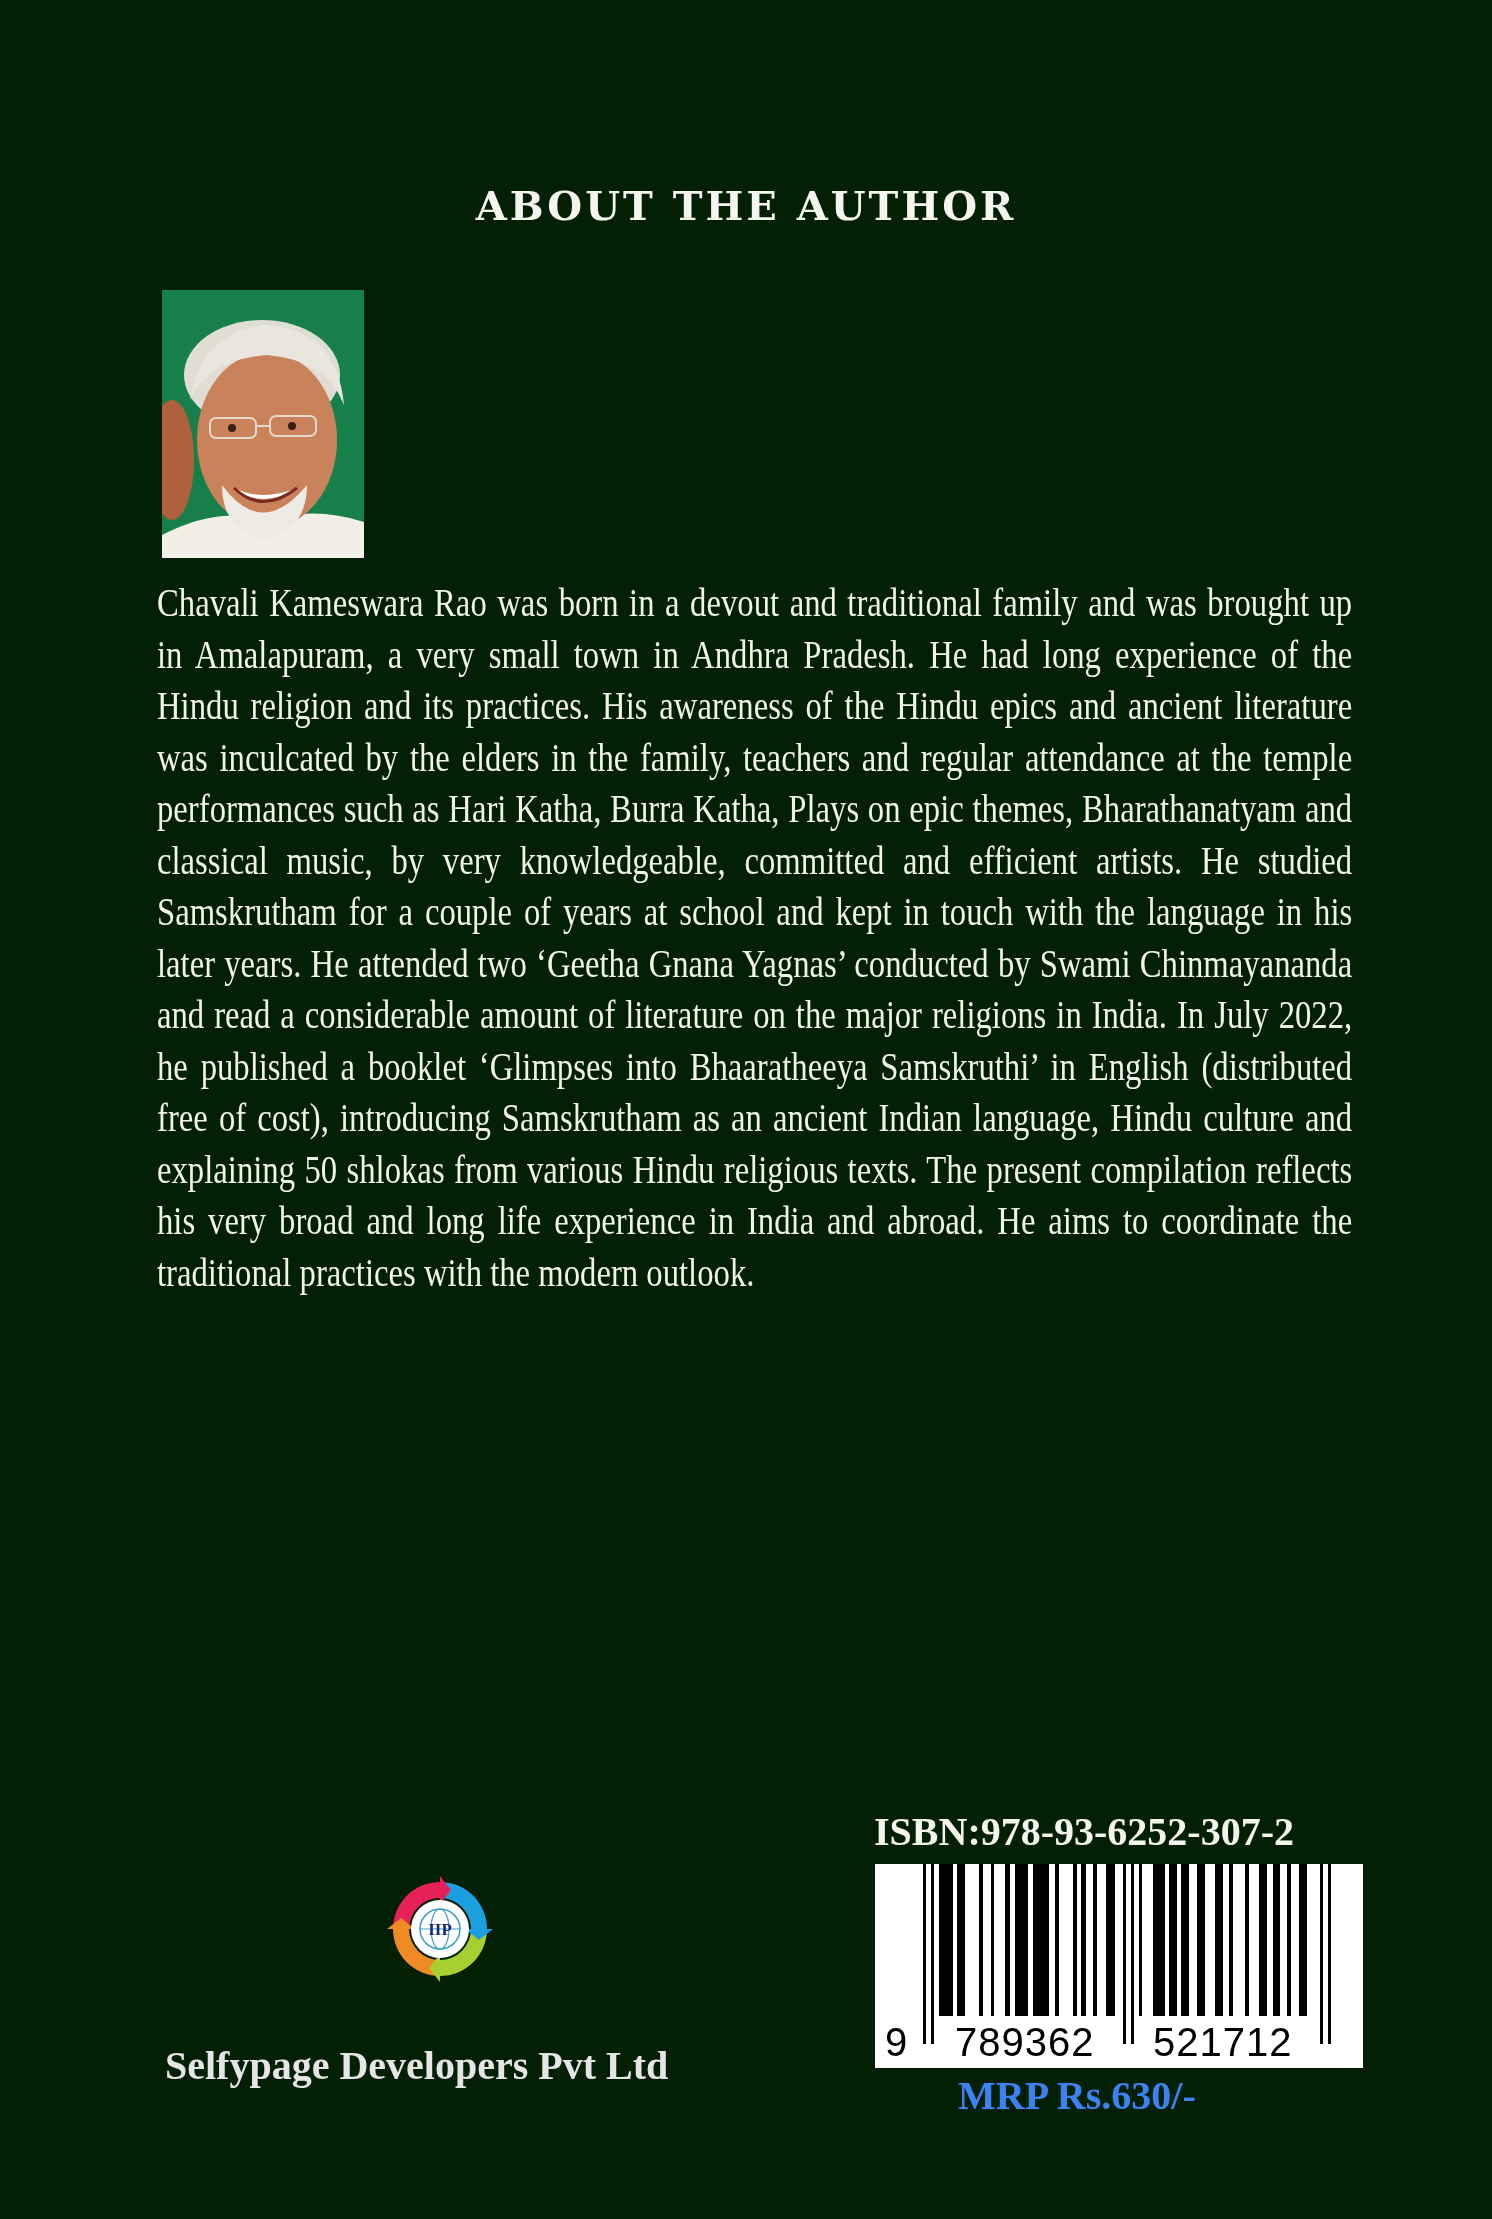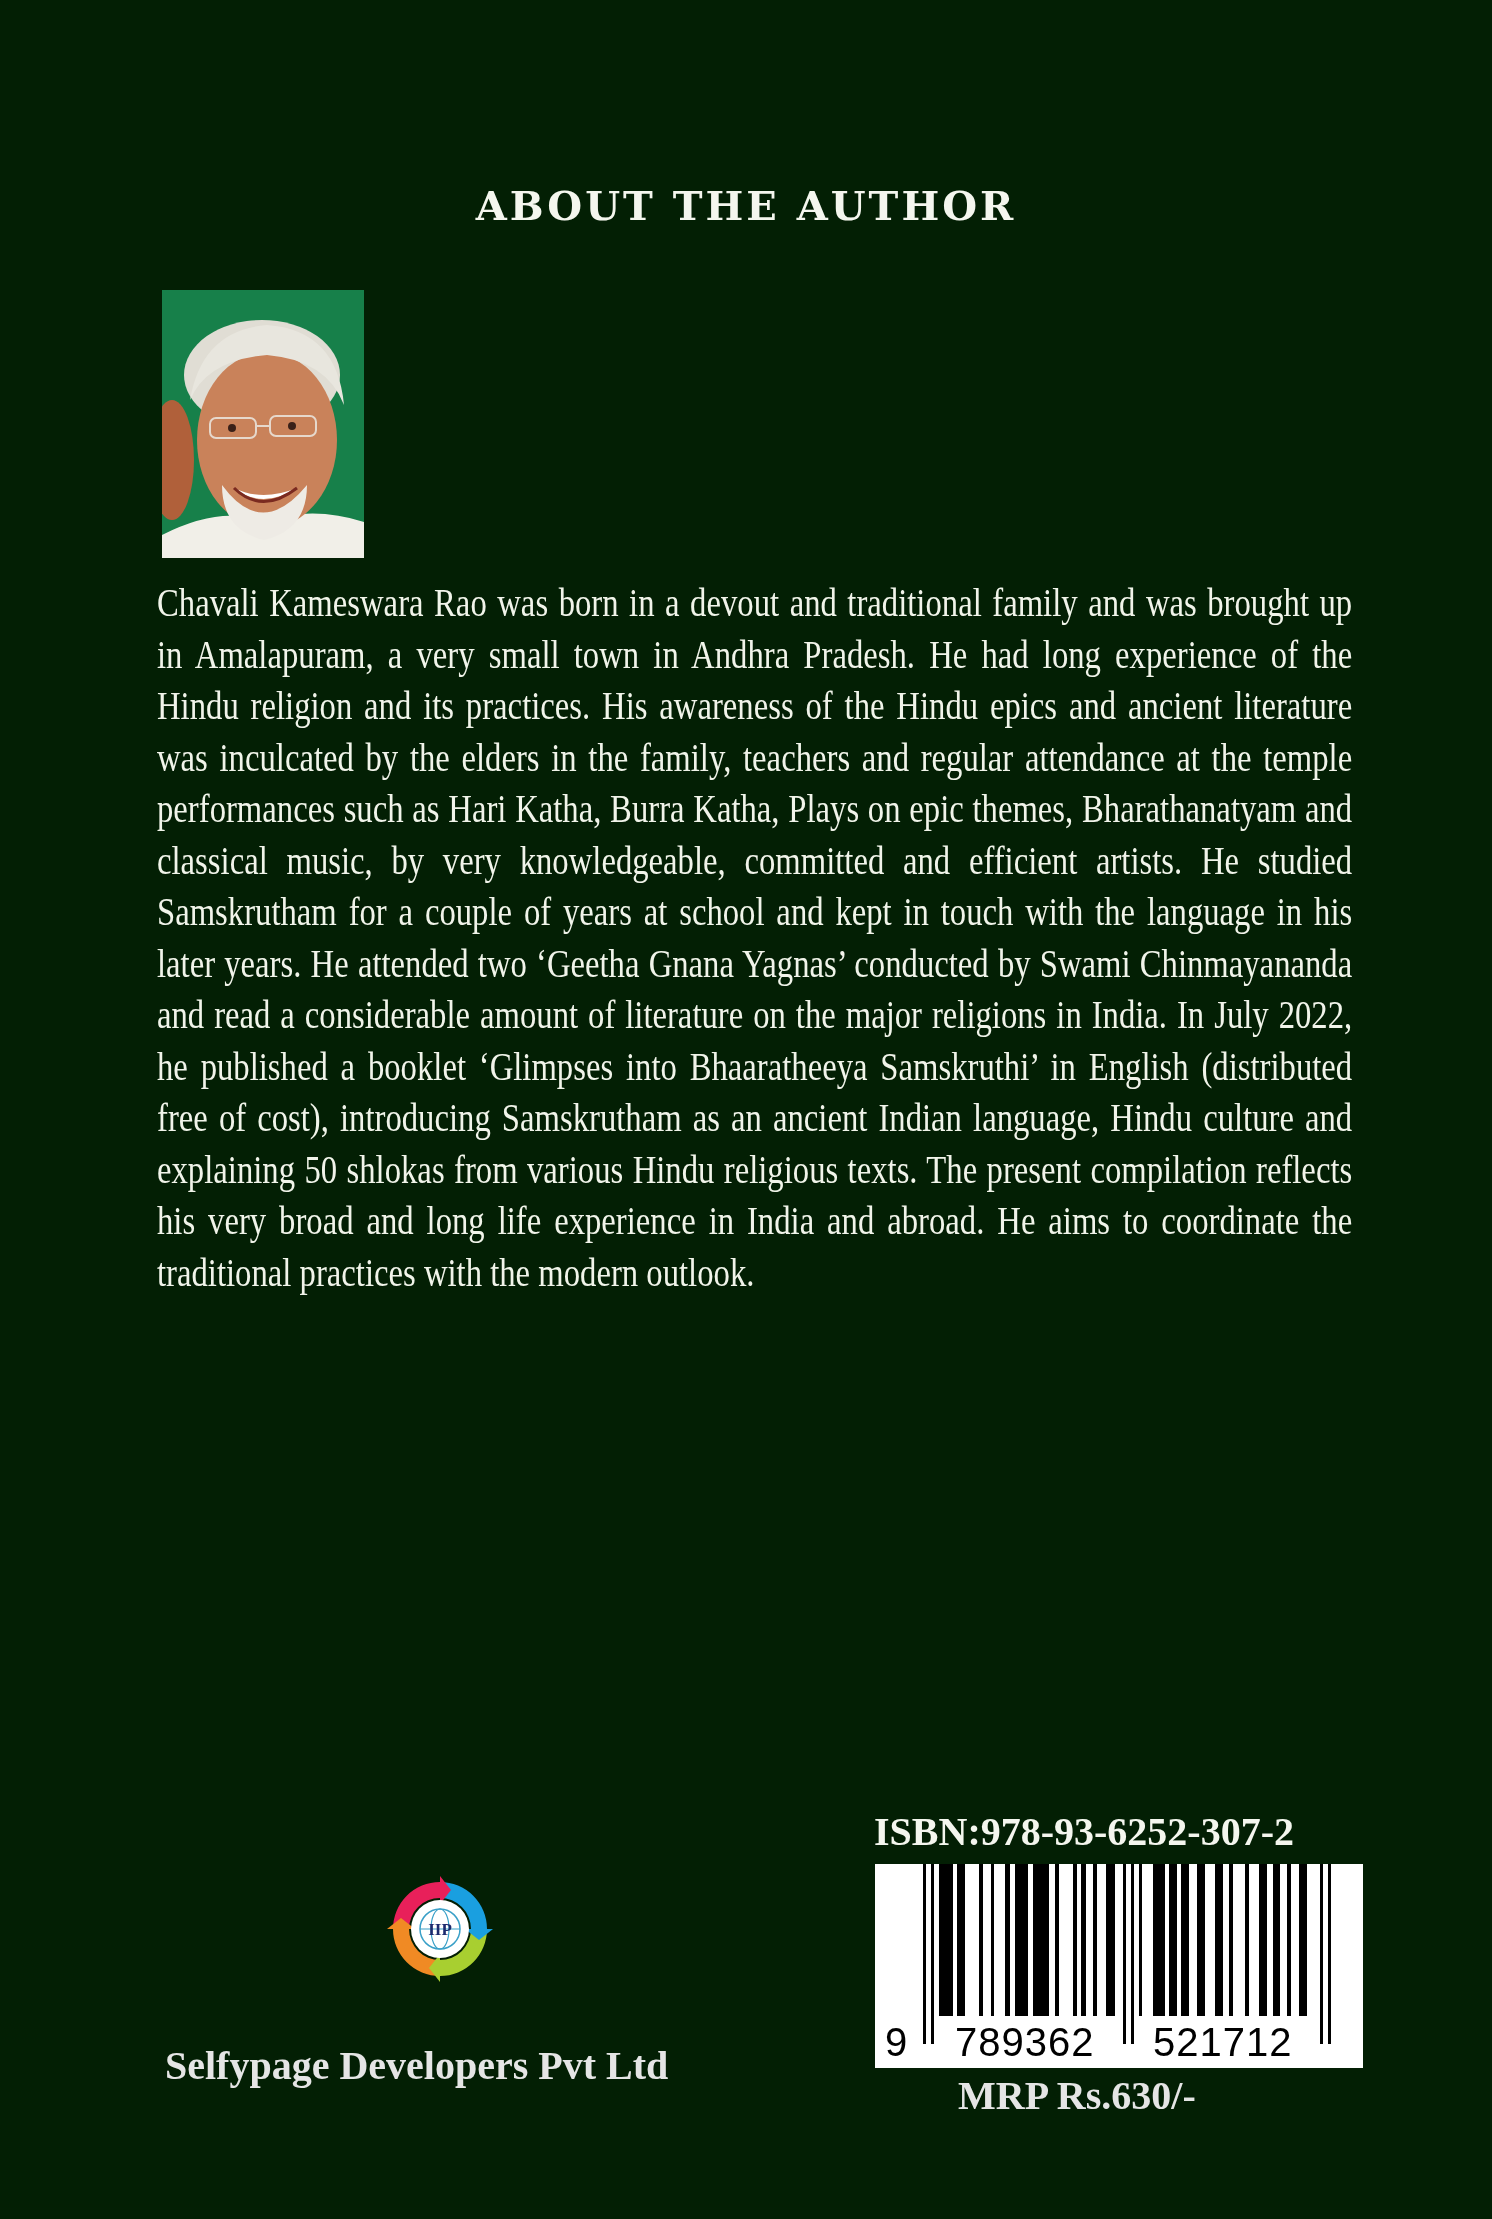--- a/index.html
+++ b/index.html
@@ -40,21 +40,21 @@
     font-size: 40px; color: #f4f6ee; white-space: nowrap;
   }
   .barcode {
     position: absolute; left: 875px; top: 1864px; width: 488px; height: 204px;
     background: #ffffff;
   }
   .barcode svg { width: 100%; height: 100%; display: block; }
   .mrp {
     position: absolute; left: 958px; top: 2072px;
     font-family: "Liberation Serif", serif; font-weight: bold;
-    font-size: 40px; color: #e5e5e5; white-space: nowrap;
+    font-size: 40px; color: #3b82f6; white-space: nowrap;
   }
   .logo {
     position: absolute; left: 385px; top: 1874px; width: 110px; height: 110px;
   }
   .logo svg { width: 100%; height: 100%; display: block; }
   .publisher {
     position: absolute; left: 165px; top: 2042px;
     font-family: "Liberation Serif", serif; font-weight: bold;
     font-size: 40px; color: #e5e5e5; white-space: nowrap;
   }

